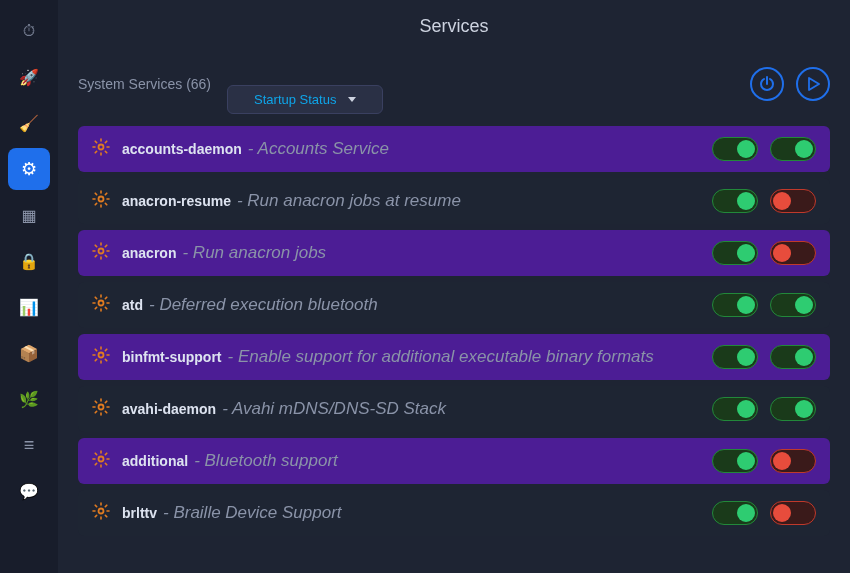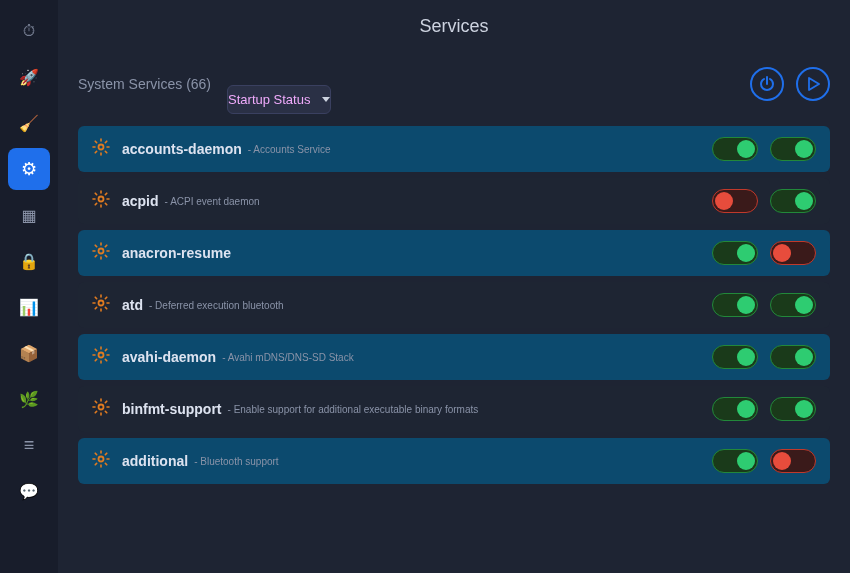--- a/index.html
+++ b/index.html
@@ -65,23 +65,23 @@
     .system-services-label {
       font-size: 14px;
       color: #8a93a8;
       margin-right: 4px;
     }
 
     .dropdown-btn {
       background: #2a3045;
       border: 1px solid #3a4060;
       border-radius: 6px;
-      color: #f0abfc;
+      color: #0ea5e9;
       font-size: 13px;
-      padding: 6px 0;
+      padding: 6px 26px;
       cursor: pointer;
       display: flex;
       align-items: center;
       gap: 8px;
       margin-top: 32px;
     }
 
     .toolbar-spacer { flex: 1; }
 
     .power-icon, .play-icon {
@@ -106,21 +106,21 @@
 
     
     .services-table {
       flex: 1;
       overflow-y: auto;
     }
 
     .service-row {
       display: flex;
       align-items: center;
-      background: #0c4a6e;
+      background: #4c1d95;
       border-radius: 6px;
       margin-bottom: 6px;
       padding: 10px 14px;
       min-height: 46px;
     }
     .service-row:nth-child(even) { background: #1e2533; }
 
     .gear-icon {
       color: #e07b20;
       font-size: 17px;
@@ -129,22 +129,23 @@
     }
 
     .service-name {
       font-size: 14px;
       font-weight: 600;
       color: #dde3f0;
       margin-right: 6px;
     }
 
     .service-desc {
-      font-size: 10px;
+      font-size: 17px;
       color: #8a93a8;
+      font-style: italic;
     }
 
     .toggles {
       margin-left: auto;
       display: flex;
       align-items: center;
       gap: 12px;
     }
 
     
@@ -259,39 +260,40 @@
       </div>
     </div>
   </div>
       <div class="service-row">
     <span class="gear-icon">
       <svg width="18" height="18" viewBox="0 0 18 18" fill="none" xmlns="http://www.w3.org/2000/svg">
         <circle cx="9" cy="9" r="2.5" stroke="#e07b20" stroke-width="1.8"></circle>
         <path d="M9 1v2M9 15v2M1 9h2M15 9h2M3.22 3.22l1.42 1.42M13.36 13.36l1.42 1.42M3.22 14.78l1.42-1.42M13.36 4.64l1.42-1.42" stroke="#e07b20" stroke-width="1.6" stroke-linecap="round"></path>
       </svg>
     </span>
-    <span class="service-name">acpid</span>
-    <span class="service-desc"> - ACPI event daemon</span>
-    <div class="toggles">
+    <span class="service-name">anacron-resume</span>
+    <span class="service-desc"> - Run anacron jobs at resume</span>
+    <div class="toggles">
+      <div class="toggle on">
+        <div class="toggle-knob"></div>
+      </div>
       <div class="toggle off">
         <div class="toggle-knob"></div>
       </div>
-      <div class="toggle on">
-        <div class="toggle-knob"></div>
-      </div>
-    </div>
-  </div>
-      <div class="service-row">
-    <span class="gear-icon">
-      <svg width="18" height="18" viewBox="0 0 18 18" fill="none" xmlns="http://www.w3.org/2000/svg">
-        <circle cx="9" cy="9" r="2.5" stroke="#e07b20" stroke-width="1.8"></circle>
-        <path d="M9 1v2M9 15v2M1 9h2M15 9h2M3.22 3.22l1.42 1.42M13.36 13.36l1.42 1.42M3.22 14.78l1.42-1.42M13.36 4.64l1.42-1.42" stroke="#e07b20" stroke-width="1.6" stroke-linecap="round"></path>
-      </svg>
-    </span>
-    <span class="service-name">anacron-resume</span>
+    </div>
+  </div>
+      <div class="service-row">
+    <span class="gear-icon">
+      <svg width="18" height="18" viewBox="0 0 18 18" fill="none" xmlns="http://www.w3.org/2000/svg">
+        <circle cx="9" cy="9" r="2.5" stroke="#e07b20" stroke-width="1.8"></circle>
+        <path d="M9 1v2M9 15v2M1 9h2M15 9h2M3.22 3.22l1.42 1.42M13.36 13.36l1.42 1.42M3.22 14.78l1.42-1.42M13.36 4.64l1.42-1.42" stroke="#e07b20" stroke-width="1.6" stroke-linecap="round"></path>
+      </svg>
+    </span>
+    <span class="service-name">anacron</span>
+    <span class="service-desc"> - Run anacron jobs</span>
     <div class="toggles">
       <div class="toggle on">
         <div class="toggle-knob"></div>
       </div>
       <div class="toggle off">
         <div class="toggle-knob"></div>
       </div>
     </div>
   </div>
       <div class="service-row">
@@ -312,61 +314,79 @@
       </div>
     </div>
   </div>
       <div class="service-row">
     <span class="gear-icon">
       <svg width="18" height="18" viewBox="0 0 18 18" fill="none" xmlns="http://www.w3.org/2000/svg">
         <circle cx="9" cy="9" r="2.5" stroke="#e07b20" stroke-width="1.8"></circle>
         <path d="M9 1v2M9 15v2M1 9h2M15 9h2M3.22 3.22l1.42 1.42M13.36 13.36l1.42 1.42M3.22 14.78l1.42-1.42M13.36 4.64l1.42-1.42" stroke="#e07b20" stroke-width="1.6" stroke-linecap="round"></path>
       </svg>
     </span>
+    <span class="service-name">binfmt-support</span>
+    <span class="service-desc"> - Enable support for additional executable binary formats</span>
+    <div class="toggles">
+      <div class="toggle on">
+        <div class="toggle-knob"></div>
+      </div>
+      <div class="toggle on">
+        <div class="toggle-knob"></div>
+      </div>
+    </div>
+  </div>
+      <div class="service-row">
+    <span class="gear-icon">
+      <svg width="18" height="18" viewBox="0 0 18 18" fill="none" xmlns="http://www.w3.org/2000/svg">
+        <circle cx="9" cy="9" r="2.5" stroke="#e07b20" stroke-width="1.8"></circle>
+        <path d="M9 1v2M9 15v2M1 9h2M15 9h2M3.22 3.22l1.42 1.42M13.36 13.36l1.42 1.42M3.22 14.78l1.42-1.42M13.36 4.64l1.42-1.42" stroke="#e07b20" stroke-width="1.6" stroke-linecap="round"></path>
+      </svg>
+    </span>
     <span class="service-name">avahi-daemon</span>
     <span class="service-desc"> - Avahi mDNS/DNS-SD Stack</span>
     <div class="toggles">
       <div class="toggle on">
         <div class="toggle-knob"></div>
       </div>
       <div class="toggle on">
         <div class="toggle-knob"></div>
       </div>
     </div>
   </div>
       <div class="service-row">
     <span class="gear-icon">
       <svg width="18" height="18" viewBox="0 0 18 18" fill="none" xmlns="http://www.w3.org/2000/svg">
         <circle cx="9" cy="9" r="2.5" stroke="#e07b20" stroke-width="1.8"></circle>
         <path d="M9 1v2M9 15v2M1 9h2M15 9h2M3.22 3.22l1.42 1.42M13.36 13.36l1.42 1.42M3.22 14.78l1.42-1.42M13.36 4.64l1.42-1.42" stroke="#e07b20" stroke-width="1.6" stroke-linecap="round"></path>
       </svg>
     </span>
-    <span class="service-name">binfmt-support</span>
-    <span class="service-desc"> - Enable support for additional executable binary formats</span>
-    <div class="toggles">
-      <div class="toggle on">
-        <div class="toggle-knob"></div>
-      </div>
-      <div class="toggle on">
-        <div class="toggle-knob"></div>
-      </div>
-    </div>
-  </div>
-      <div class="service-row">
-    <span class="gear-icon">
-      <svg width="18" height="18" viewBox="0 0 18 18" fill="none" xmlns="http://www.w3.org/2000/svg">
-        <circle cx="9" cy="9" r="2.5" stroke="#e07b20" stroke-width="1.8"></circle>
-        <path d="M9 1v2M9 15v2M1 9h2M15 9h2M3.22 3.22l1.42 1.42M13.36 13.36l1.42 1.42M3.22 14.78l1.42-1.42M13.36 4.64l1.42-1.42" stroke="#e07b20" stroke-width="1.6" stroke-linecap="round"></path>
-      </svg>
-    </span>
     <span class="service-name">additional</span>
     <span class="service-desc"> - Bluetooth support</span>
     <div class="toggles">
       <div class="toggle on">
         <div class="toggle-knob"></div>
       </div>
       <div class="toggle off">
         <div class="toggle-knob"></div>
       </div>
     </div>
   </div>
+      <div class="service-row">
+    <span class="gear-icon">
+      <svg width="18" height="18" viewBox="0 0 18 18" fill="none" xmlns="http://www.w3.org/2000/svg">
+        <circle cx="9" cy="9" r="2.5" stroke="#e07b20" stroke-width="1.8"></circle>
+        <path d="M9 1v2M9 15v2M1 9h2M15 9h2M3.22 3.22l1.42 1.42M13.36 13.36l1.42 1.42M3.22 14.78l1.42-1.42M13.36 4.64l1.42-1.42" stroke="#e07b20" stroke-width="1.6" stroke-linecap="round"></path>
+      </svg>
+    </span>
+    <span class="service-name">brlttv</span>
+    <span class="service-desc"> - Braille Device Support</span>
+    <div class="toggles">
+      <div class="toggle on">
+        <div class="toggle-knob"></div>
+      </div>
+      <div class="toggle off">
+        <div class="toggle-knob"></div>
+      </div>
+    </div>
+  </div>
     </div>
 </div>
 
 </body></html>

